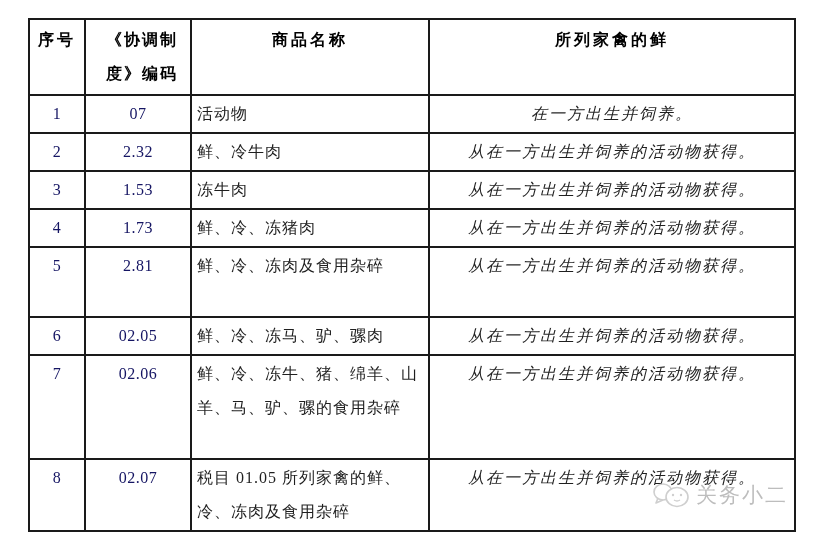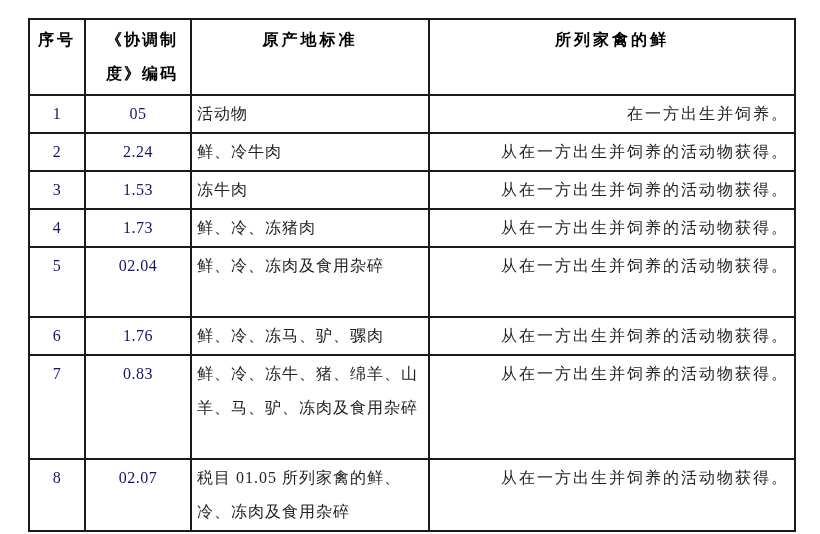--- a/index.html
+++ b/index.html
@@ -50,23 +50,24 @@
     letter-spacing: 0.5px;
   }
   .c-name {
     text-align: left;
     color: var(--body-text);
     letter-spacing: 1px;
     padding-left: 4px;
     padding-right: 2px;
   }
   .c-std {
-    text-align: right;
+    text-align: center;
     color: var(--body-text);
     letter-spacing: 2px;
+    font-style: italic;
   }
   tr.single td { height: 36px; }
   tr.double td { height: 70px; }
   tr.triple td { height: 104px; }
 
   .watermark {
     position: absolute;
     right: 32px; top: 481px;
     display: flex; align-items: center; gap: 4px;
     color: var(--watermark);
@@ -86,77 +87,90 @@
     <colgroup>
       <col style="width:56px">
       <col style="width:106px">
       <col style="width:238px">
       <col style="width:366px">
     </colgroup>
     <thead>
       <tr>
         <th>序号</th>
         <th class="h-code">《协调制度》编码</th>
-        <th>原产地标准</th>
+        <th>商品名称</th>
         <th>所列家禽的鲜</th>
       </tr>
     </thead>
     <tbody id="table-body">
     <tr class="single">
       <td class="c-no">1</td>
-      <td class="c-code">05</td>
+      <td class="c-code">07</td>
       <td class="c-name">活动物</td>
       <td class="c-std">在一方出生并饲养。</td>
     </tr>
 
     <tr class="single">
       <td class="c-no">2</td>
-      <td class="c-code">2.24</td>
+      <td class="c-code">2.32</td>
       <td class="c-name">鲜、冷牛肉</td>
       <td class="c-std">从在一方出生并饲养的活动物获得。</td>
     </tr>
 
     <tr class="single">
       <td class="c-no">3</td>
       <td class="c-code">1.53</td>
       <td class="c-name">冻牛肉</td>
       <td class="c-std">从在一方出生并饲养的活动物获得。</td>
     </tr>
 
     <tr class="single">
       <td class="c-no">4</td>
       <td class="c-code">1.73</td>
       <td class="c-name">鲜、冷、冻猪肉</td>
       <td class="c-std">从在一方出生并饲养的活动物获得。</td>
     </tr>
 
     <tr class="double">
       <td class="c-no">5</td>
-      <td class="c-code">02.04</td>
+      <td class="c-code">2.81</td>
       <td class="c-name">鲜、冷、冻肉及食用杂碎</td>
       <td class="c-std">从在一方出生并饲养的活动物获得。</td>
     </tr>
 
     <tr class="single">
       <td class="c-no">6</td>
-      <td class="c-code">1.76</td>
+      <td class="c-code">02.05</td>
       <td class="c-name">鲜、冷、冻马、驴、骡肉</td>
       <td class="c-std">从在一方出生并饲养的活动物获得。</td>
     </tr>
 
     <tr class="triple">
       <td class="c-no">7</td>
-      <td class="c-code">0.83</td>
-      <td class="c-name">鲜、冷、冻牛、猪、绵羊、山羊、马、驴、冻肉及食用杂碎</td>
+      <td class="c-code">02.06</td>
+      <td class="c-name">鲜、冷、冻牛、猪、绵羊、山羊、马、驴、骡的食用杂碎</td>
       <td class="c-std">从在一方出生并饲养的活动物获得。</td>
     </tr>
 
     <tr class="double">
       <td class="c-no">8</td>
       <td class="c-code">02.07</td>
       <td class="c-name">税目 01.05 所列家禽的鲜、冷、冻肉及食用杂碎</td>
       <td class="c-std">从在一方出生并饲养的活动物获得。</td>
     </tr>
   </tbody>
   </table>
 
+  <div class="watermark">
+    <span class="mascot">
+      <svg width="40" height="28" viewBox="0 0 40 28" aria-hidden="true">
+        <ellipse cx="11" cy="11" rx="9" ry="8" fill="none" stroke="#cfcfcf" stroke-width="1.6"></ellipse>
+        <path d="M6 17 L4 22 L11 19" fill="none" stroke="#cfcfcf" stroke-width="1.6" stroke-linejoin="round"></path>
+        <ellipse cx="25" cy="16" rx="11" ry="9.5" fill="#ffffff" stroke="#cfcfcf" stroke-width="1.6"></ellipse>
+        <circle cx="21" cy="14" r="1.2" fill="#cfcfcf"></circle>
+        <circle cx="29" cy="14" r="1.2" fill="#cfcfcf"></circle>
+        <path d="M22 19 Q25 21 28 19" fill="none" stroke="#cfcfcf" stroke-width="1.4"></path>
+      </svg>
+    </span>
+    <span>关务小二</span>
+  </div>
 
 </div>
 
 </body></html>

